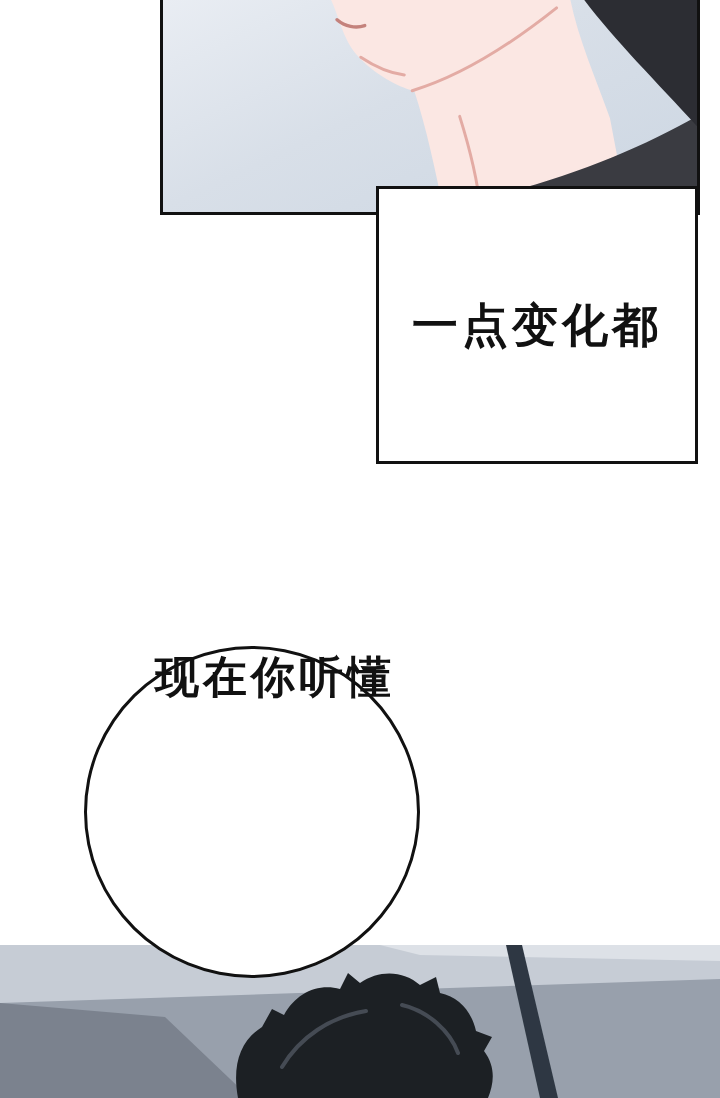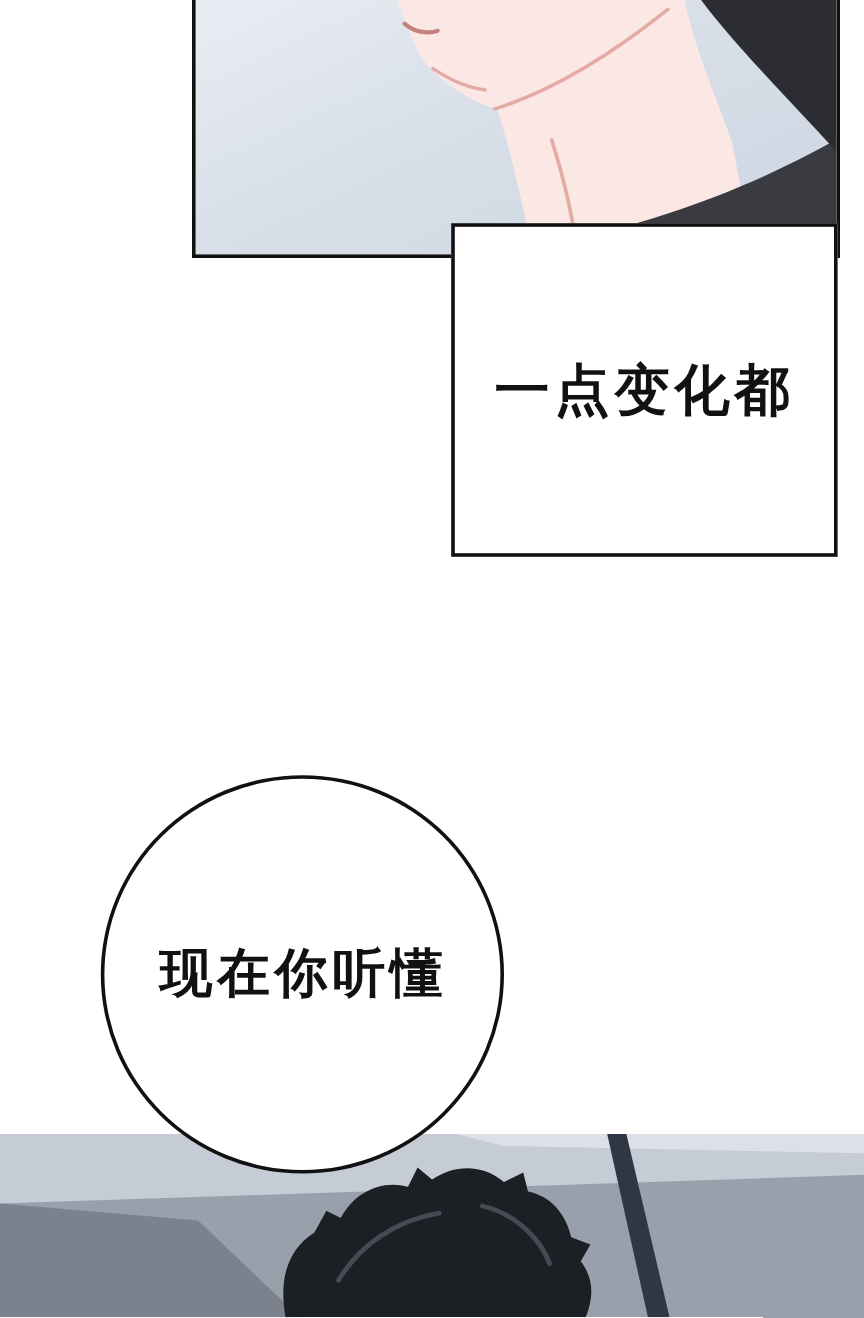--- a/index.html
+++ b/index.html
@@ -48,21 +48,20 @@
   
   #speech-bubble{
     position:absolute;
     left:84px;top:646px;
     width:336px;height:332px;
     box-sizing:border-box;
     background:#ffffff;
     border:3px solid #111111;
     border-radius:50%;
     display:flex;
-    flex-direction:column;
     justify-content:center;
     align-items:flex-start;
     padding-left:46px;
     z-index:4;
   }
   .bubble-line{
     font-size:44px;
     font-weight:700;
     letter-spacing:4px;
     line-height:1.28;

